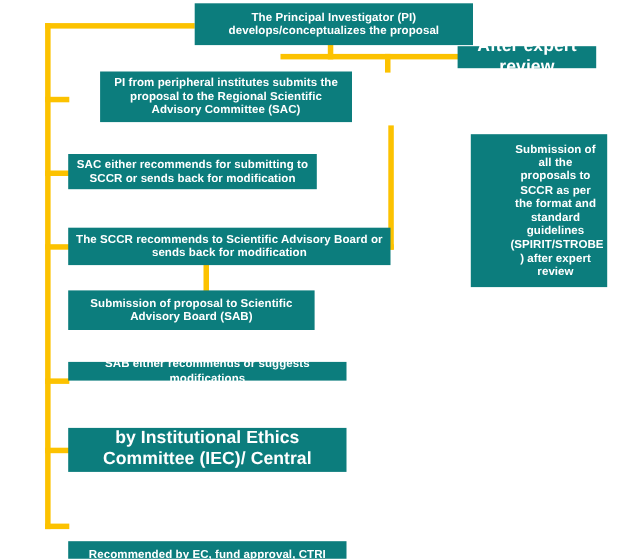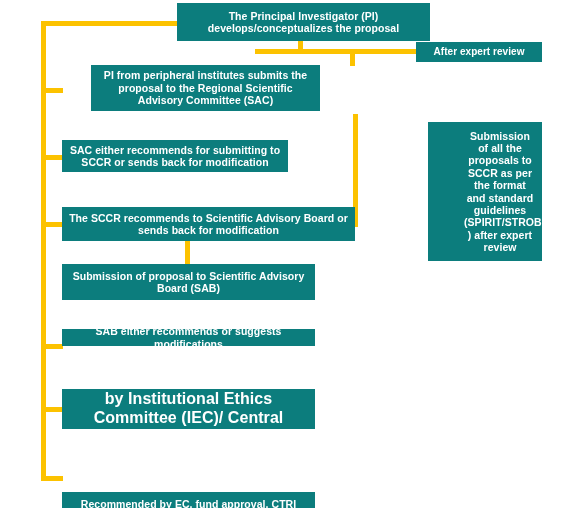--- a/index.html
+++ b/index.html
@@ -69,42 +69,42 @@
   <div class="conn v" style="left:353px; top:114px; width:5px; height:113px;"></div>
 
   <div class="conn h" style="left:312px; top:222px; width:46px; height:5px;"></div>
 
   <div class="conn v" style="left:185px; top:240px; width:5px; height:25px;"></div>
 
   <div class="box" style="left:177px; top:3px; width:253px; height:38px; font-size:10.5px;">
     <span>The Principal Investigator (PI) develops/conceptualizes the proposal</span>
   </div>
 
-  <div class="box" style="left:416px; top:42px; width:126px; height:20px; font-size:10px;">
+  <div class="box" style="left:416px; top:42px; width:126px; height:20px; font-size:16px;">
     <span>After expert review</span>
   </div>
 
   <div class="box" style="left:62px; top:65px; width:229px; height:46px; font-size:10.5px;margin-left:29px;">
     <span>PI from peripheral institutes submits the proposal to the Regional Scientific Advisory Committee (SAC)</span>
   </div>
 
 
   <div class="box" style="left:62px; top:140px; width:226px; height:32px; font-size:10.5px;">
     <span>SAC either recommends for submitting to SCCR or sends back for modification</span>
   </div>
 
-  <div class="box" style="left:428px; top:122px; width:114px; height:139px; font-size:10.5px;padding-left:36px;">
+  <div class="box" style="left:428px; top:122px; width:124px; height:139px; font-size:10.5px;padding-left:36px;">
     <span>Submission of all the proposals to SCCR as per the format and standard guidelines (SPIRIT/STROBE ) after expert review</span>
   </div>
 
   <div class="box" style="left:62px; top:207px; width:293px; height:34px; font-size:10.5px;">
     <span>The SCCR recommends to Scientific Advisory Board or sends back for modification</span>
   </div>
 
-  <div class="box" style="left:62px; top:264px; width:253px; height:36px; font-size:10.5px;">
+  <div class="box" style="left:62px; top:264px; width:224px; height:36px; font-size:10.5px;">
     <span>Submission of proposal to Scientific Advisory Board (SAB)</span>
   </div>
 
   <div class="box" style="left:62px; top:329px; width:253px; height:17px; font-size:10.5px;">
     <span>SAB either recommends or suggests modifications</span>
   </div>
 
   <div class="box" style="left:62px; top:389px; width:253px; height:40px; font-size:16px;">
     <span>Recommended /modification by Institutional Ethics Committee (IEC)/ Central Ethics Committee (CEC)</span>
   </div>

